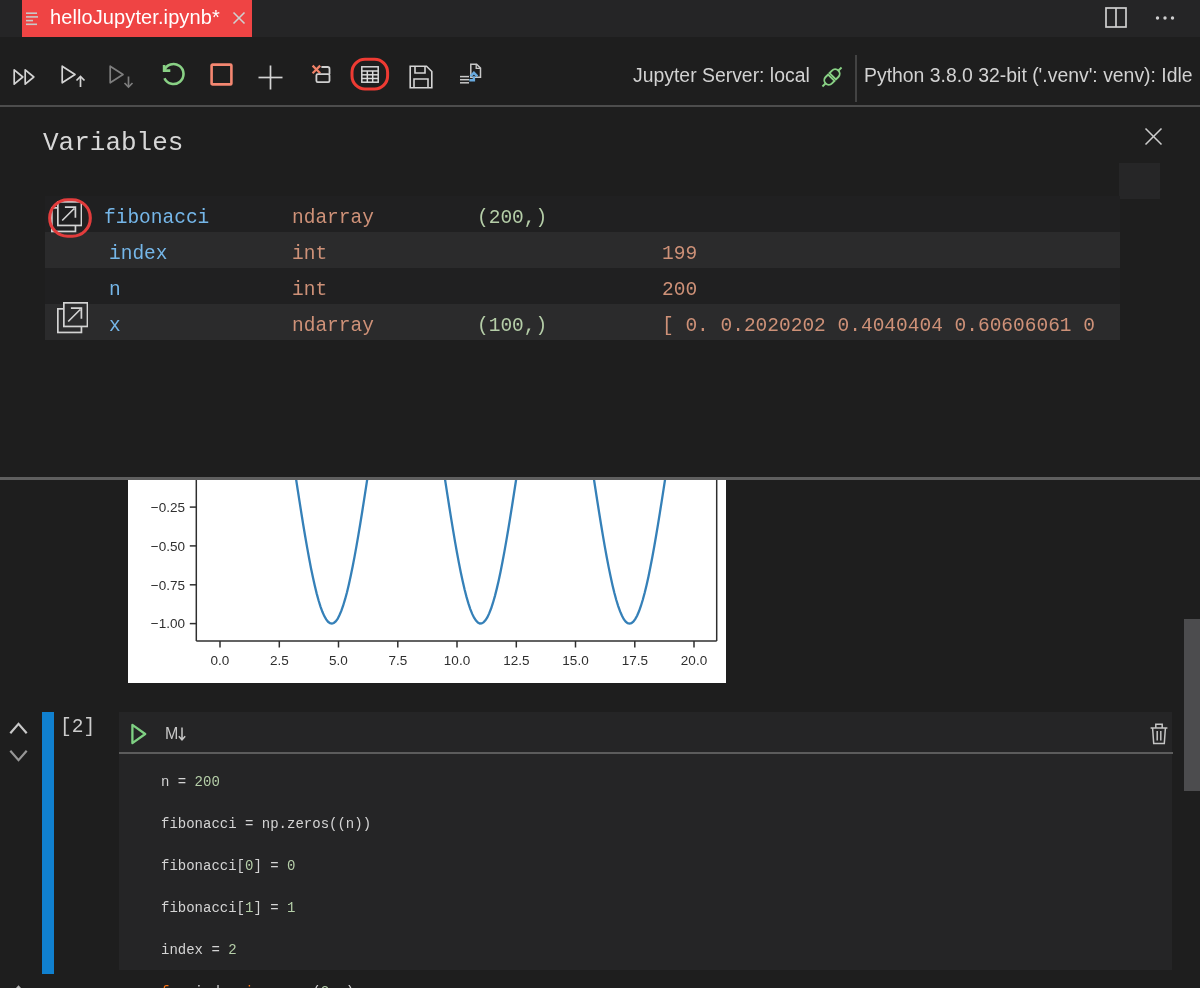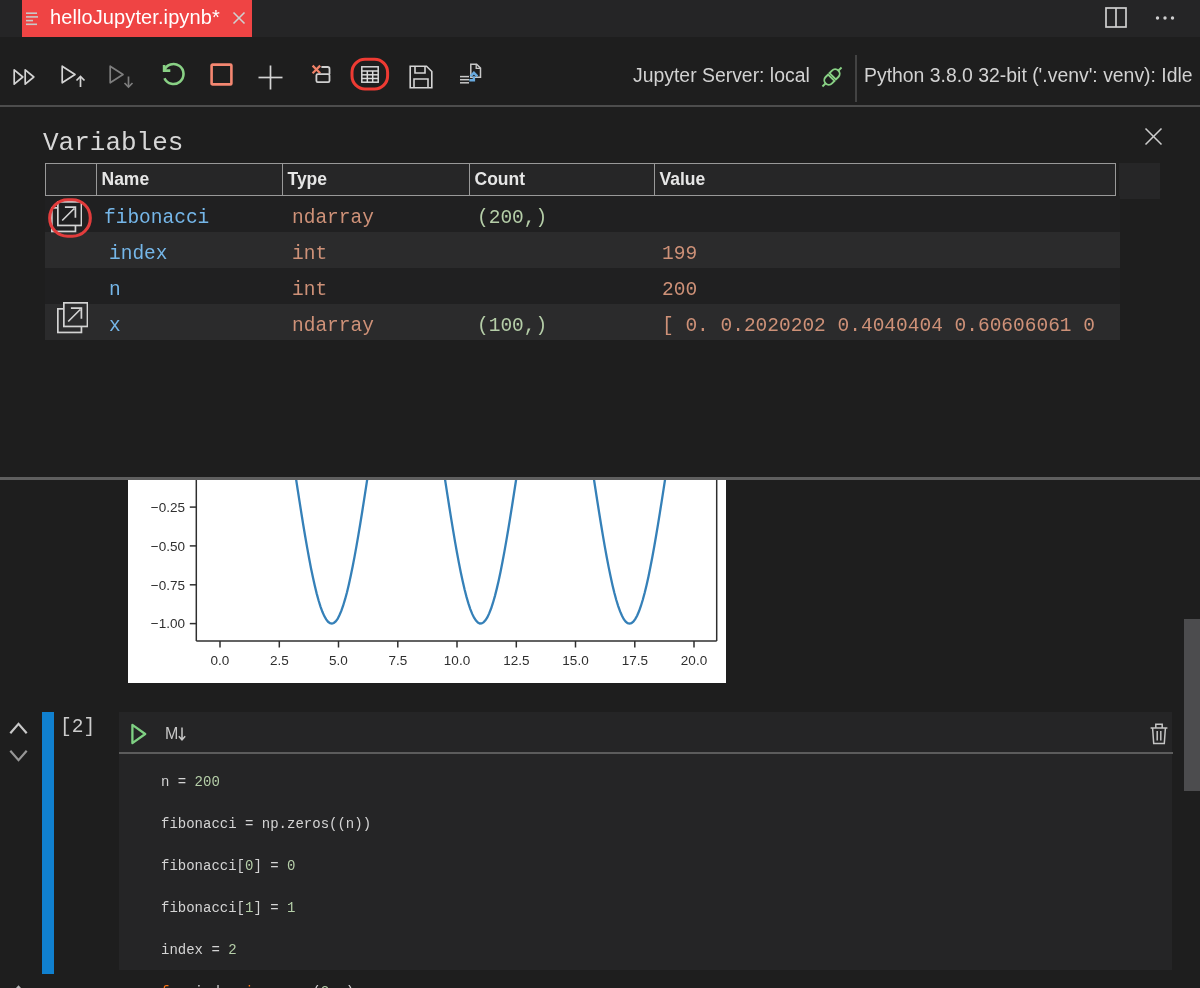--- a/index.html
+++ b/index.html
@@ -179,35 +179,20 @@
 <span id="vartitle" class="mono">Variables</span>
 <svg class="abs" style="left:1144px;top:127px" width="19" height="19" viewBox="0 0 19 19">
   <g stroke="#cccccc" stroke-width="1.6">
       <line x1="1.5" y1="1.5" x2="17.5" y2="17.5"></line>
       <line x1="17.5" y1="1.5" x2="1.5" y2="17.5"></line>
     </g>
 </svg>
 
 <div id="vartable">
   <div id="vheadext"></div>
-  <div class="vhead">
-    <div class="vh" style="left:0;width:50.5px;"></div>
-    <div class="vh" style="left:50.5px;width:186px;">
-        <span style="left:5px">Name</span>
-      </div>
-    <div class="vh" style="left:236.5px;width:187px;">
-        <span style="left:5px">Type</span>
-      </div>
-    <div class="vh" style="left:423.5px;width:185px;">
-        <span style="left:5px">Count</span>
-      </div>
-    <div class="vh" style="left:608.5px;width:460px;border-right:none;">
-        <span style="left:5px">Value</span>
-      </div>
-  </div>
   <div class="vrow" style="top:33px;background:#202021;">
     <span class="cname" style="left:59px">fibonacci</span>
     <span class="ctype" style="left:247px">ndarray</span>
     <span class="ccount" style="left:432px">(200,)</span>
   </div>
   <div class="vrow" style="top:69px;background:#2b2b2c;">
     <span class="cname" style="left:64px">index</span>
     <span class="ctype" style="left:247px">int</span>
     <span class="cvalue" style="left:617px">199</span>
   </div>

